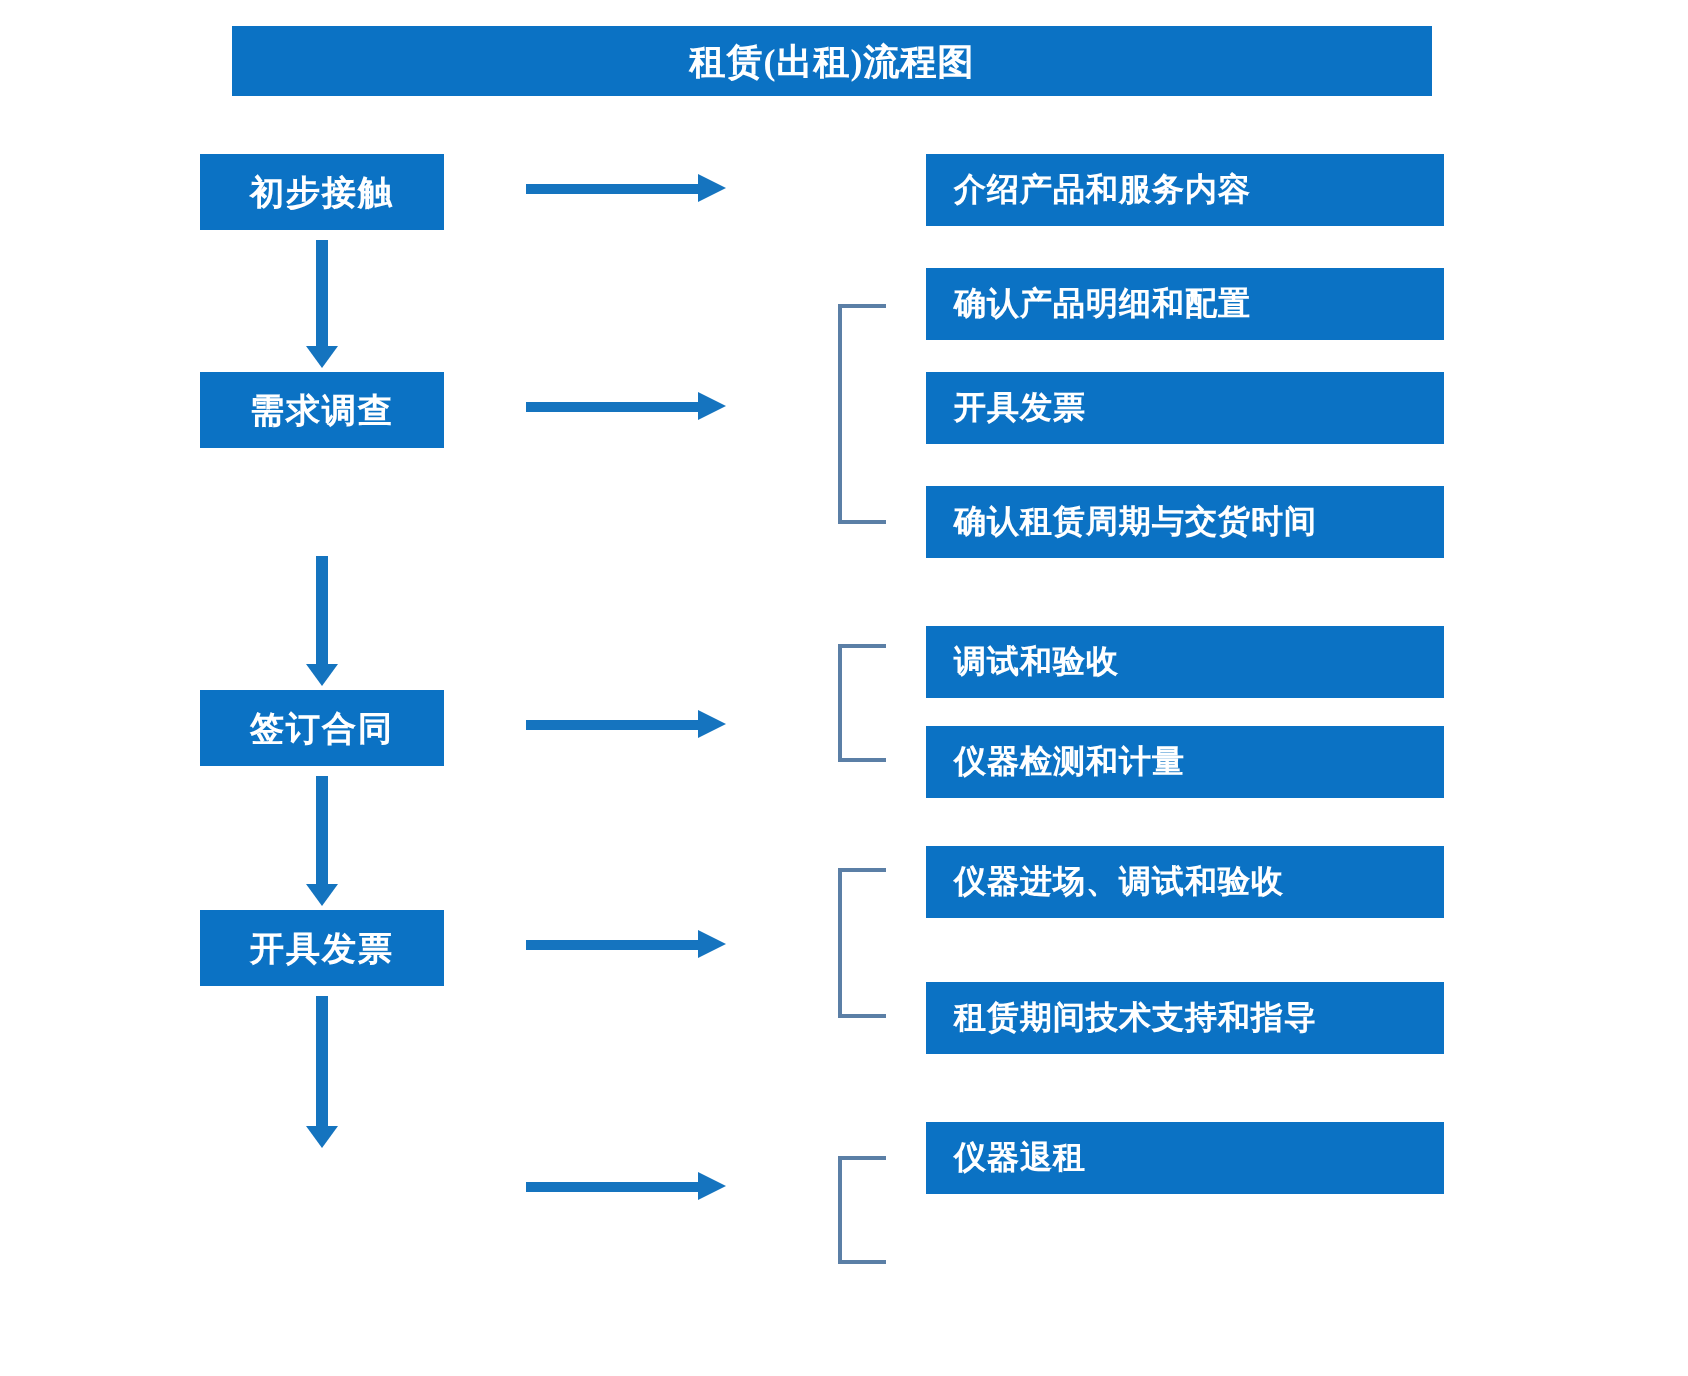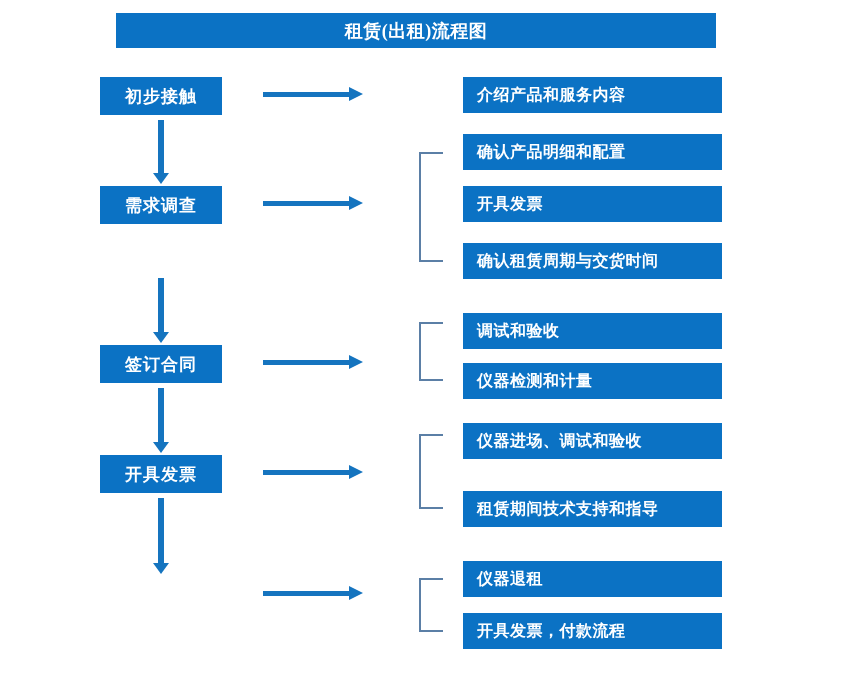--- a/index.html
+++ b/index.html
@@ -186,15 +186,14 @@
 
   <div class="detail-box" style="top:77px">介绍产品和服务内容</div>
   <div class="detail-box" style="top:134px">确认产品明细和配置</div>
   <div class="detail-box" style="top:186px">开具发票</div>
   <div class="detail-box" style="top:243px">确认租赁周期与交货时间</div>
   <div class="detail-box" style="top:313px">调试和验收</div>
   <div class="detail-box" style="top:363px">仪器检测和计量</div>
   <div class="detail-box" style="top:491px">租赁期间技术支持和指导</div>
   <div class="detail-box" style="top:423px">仪器进场、调试和验收</div>
   <div class="detail-box" style="top:561px">仪器退租</div>
-  <div class="detail-box" style="top:613px">开具发票，付款流程</div>
 
 </div>
 
 </body></html>

